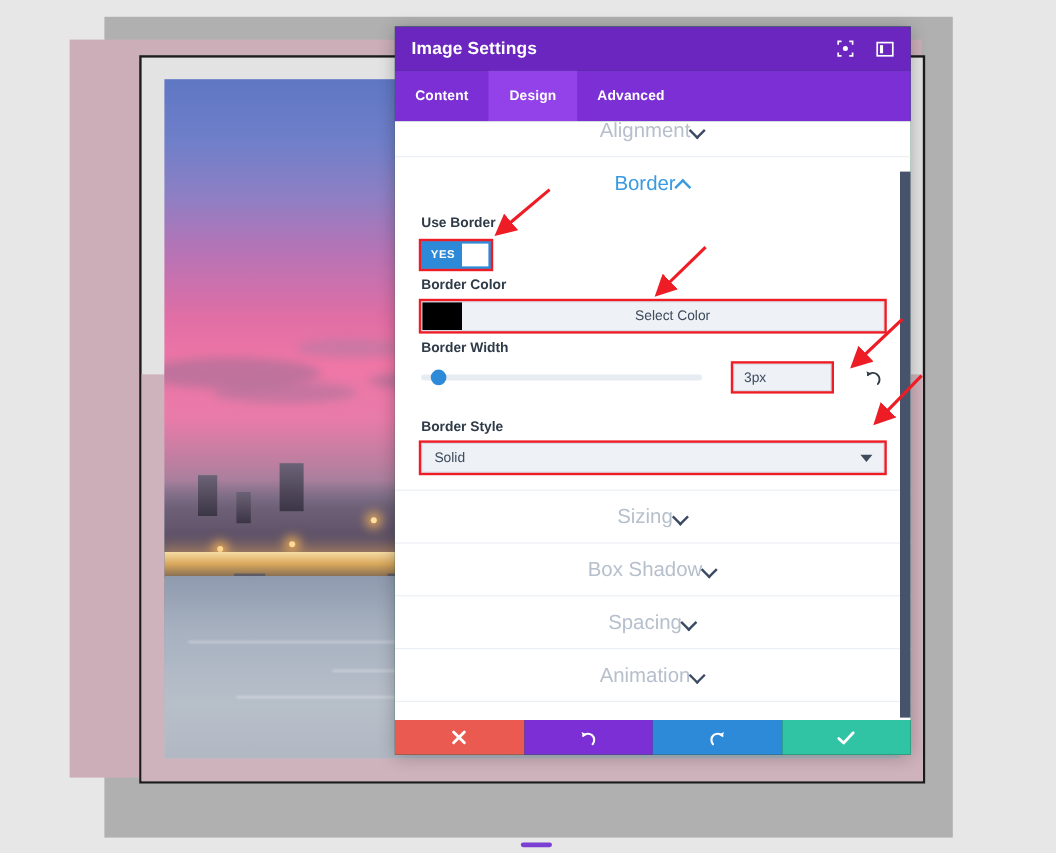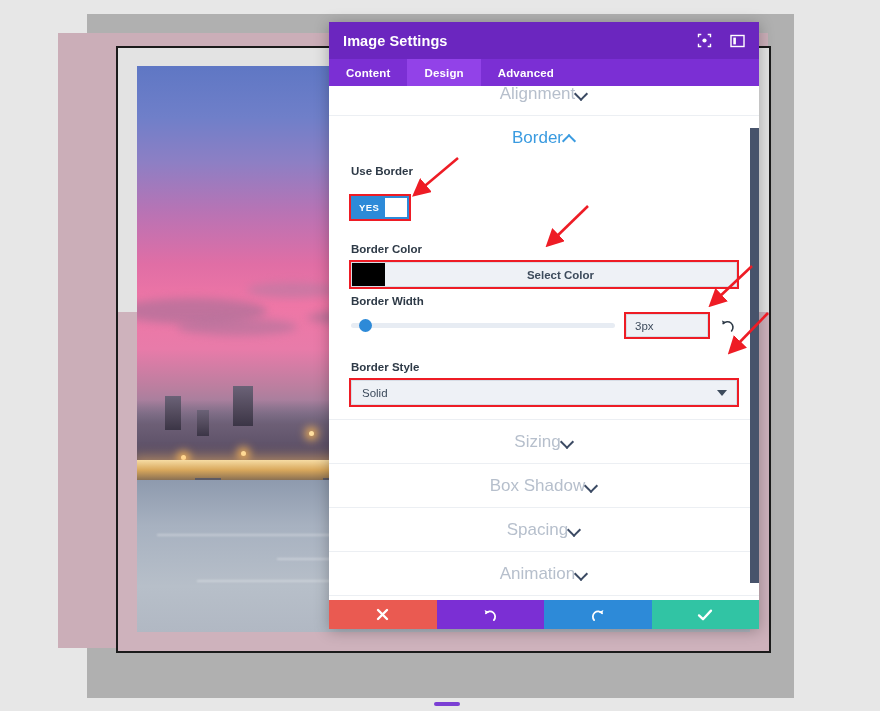--- a/index.html
+++ b/index.html
@@ -150,21 +150,21 @@
     color: #fff;
     font-size: 14.5px;
     font-weight: bold;
     letter-spacing: .1px;
     flex: 1;
   }
   .header-icons { display: flex; align-items: center; gap: 18px; }
   .hdr-icon { cursor: pointer; line-height: 0; }
 
   .modal-tabs {
-    height: 27px;
+    height: 42px;
     background: #7b2fd4;
     display: flex;
     flex: none;
   }
   .tab {
     padding: 0 17px;
     display: flex; align-items: center;
     color: #fff;
     font-size: 11.5px;
     font-weight: bold;
@@ -254,32 +254,31 @@
     background: #fff;
   }
 
   
   .colorpick {
     display: flex;
     width: 100%; height: 25px;
     border: 1px solid #d7dde6;
     background: #eef1f6;
     cursor: pointer;
-    font-weight: bold;
   }
   .color-swatch { width: 33px; height: 100%; background: #000; }
   .color-text {
     flex: 1;
     display: flex; align-items: center; justify-content: center;
     font-size: 11.5px;
     color: #3d4b5c;
   }
 
   
-  .slider-row { display: flex; align-items: center; gap: 11px; }
+  .slider-row { display: flex; align-items: center; gap: 26px; }
   .slider-track {
     flex: 1;
     height: 5px;
     background: #e7ecf3;
     border-radius: 3px;
     position: relative;
     cursor: pointer;
   }
   .slider-knob {
     position: absolute; left: 8px; top: -4px;
@@ -456,29 +455,29 @@
       </div>
 
       <div class="section open">
         <div class="section-head">
           <span class="section-title">Border</span>
           <span class="chev"></span>
         </div>
 
         <div class="field" style="margin-top:2px;">
           <span class="field-label">Use Border</span>
-          <div style="margin-top:12px;">
+          <div style="margin-top:2px;">
             <div class="toggle anno">
               <span class="toggle-label">YES</span>
               <span class="toggle-knob"></span>
             </div>
           </div>
         </div>
 
-        <div class="field" style="margin-top:16px;">
+        <div class="field" style="">
           <span class="field-label">Border Color</span>
           <div class="colorpick anno">
             <span class="color-swatch"></span>
             <span class="color-text">Select Color</span>
           </div>
         </div>
 
         <div class="field" style="">
           <span class="field-label">Border Width</span>
           <div class="slider-row">

